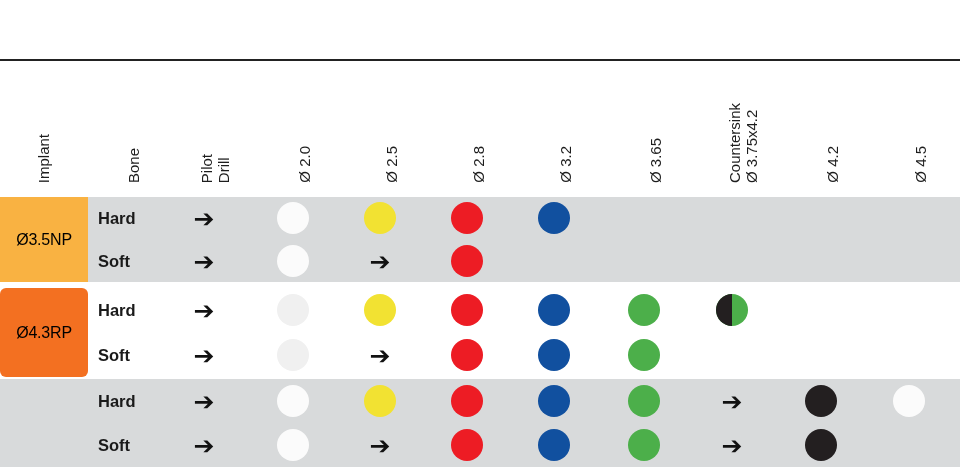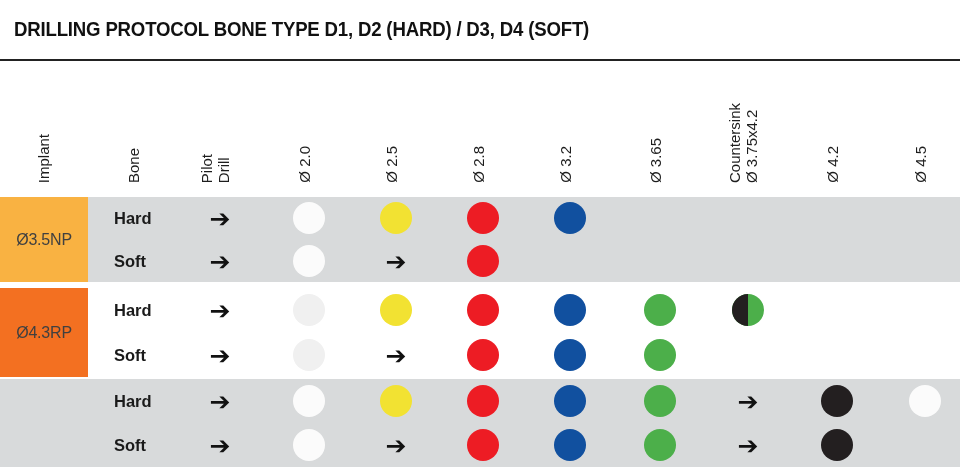--- a/index.html
+++ b/index.html
@@ -95,28 +95,28 @@
     top: 0;
     width: 88px;
     height: 100%;
     display: flex;
     align-items: center;
     justify-content: center;
     box-sizing: border-box;
   }
   .implant-label {
     font-size: 16px;
-    color: #404040;
+    color: #000000;
     white-space: nowrap;
     letter-spacing: -0.2px;
   }
 
   .datarow {
     position: absolute;
-    left: 92px;
+    left: 76px;
     width: 805px;
   }
   .bone-label {
     position: absolute;
     top: 50%;
     transform: translateY(-50%);
     font-size: 16.5px;
     font-weight: bold;
     color: #1a1a1a;
     white-space: nowrap;
@@ -169,23 +169,20 @@
     width: 960px;
     height: 2px;
     background: #ffffff;
   }
 </style>
 </head>
 <body>
 
 <div id="page">
 
-  <div class="title-bar">
-    <span class="title-text">DRILLING PROTOCOL BONE TYPE D1, D2 (HARD) / D3, D4 (SOFT)</span>
-  </div>
   <div class="title-rule"></div>
 
   <div class="header-row" id="header-row">
       <div class="hcell" style="left: 4px; width: 80px;">
         <div class="hlabel">Implant</div>
       </div>
       <div class="hcell" style="left: 94px; width: 80px;">
         <div class="hlabel">Bone</div>
       </div>
       <div class="hcell" style="left: 176px; width: 80px;">
@@ -246,21 +243,21 @@
           <div class="mark" style="left: 217px;">
             <div class="dot c-white"></div>
           </div>
           <div class="mark" style="left: 304px;"><span class="arrow">➔</span></div>
           <div class="mark" style="left: 391px;">
             <div class="dot c-red"></div>
           </div>
         </div>
       </div>
       <div class="band plain" style="top: 288px; height: 89px;">
-        <div class="implant-cell" style="background: rgb(243, 112, 33);">
+        <div class="implant-cell" style="background: rgb(243, 112, 33); border-radius: 6px;">
           <span class="implant-label">Ø4.3RP</span>
         </div>
         <div class="datarow" style="top: 0px; height: 44.5px;">
           <span class="bone-label" style="left: 22px;">Hard</span>
           <div class="mark" style="left: 128px;"><span class="arrow">➔</span></div>
           <div class="mark" style="left: 217px;">
             <div class="dot c-white-on-plain"></div>
           </div>
           <div class="mark" style="left: 304px;">
             <div class="dot c-yellow"></div>

